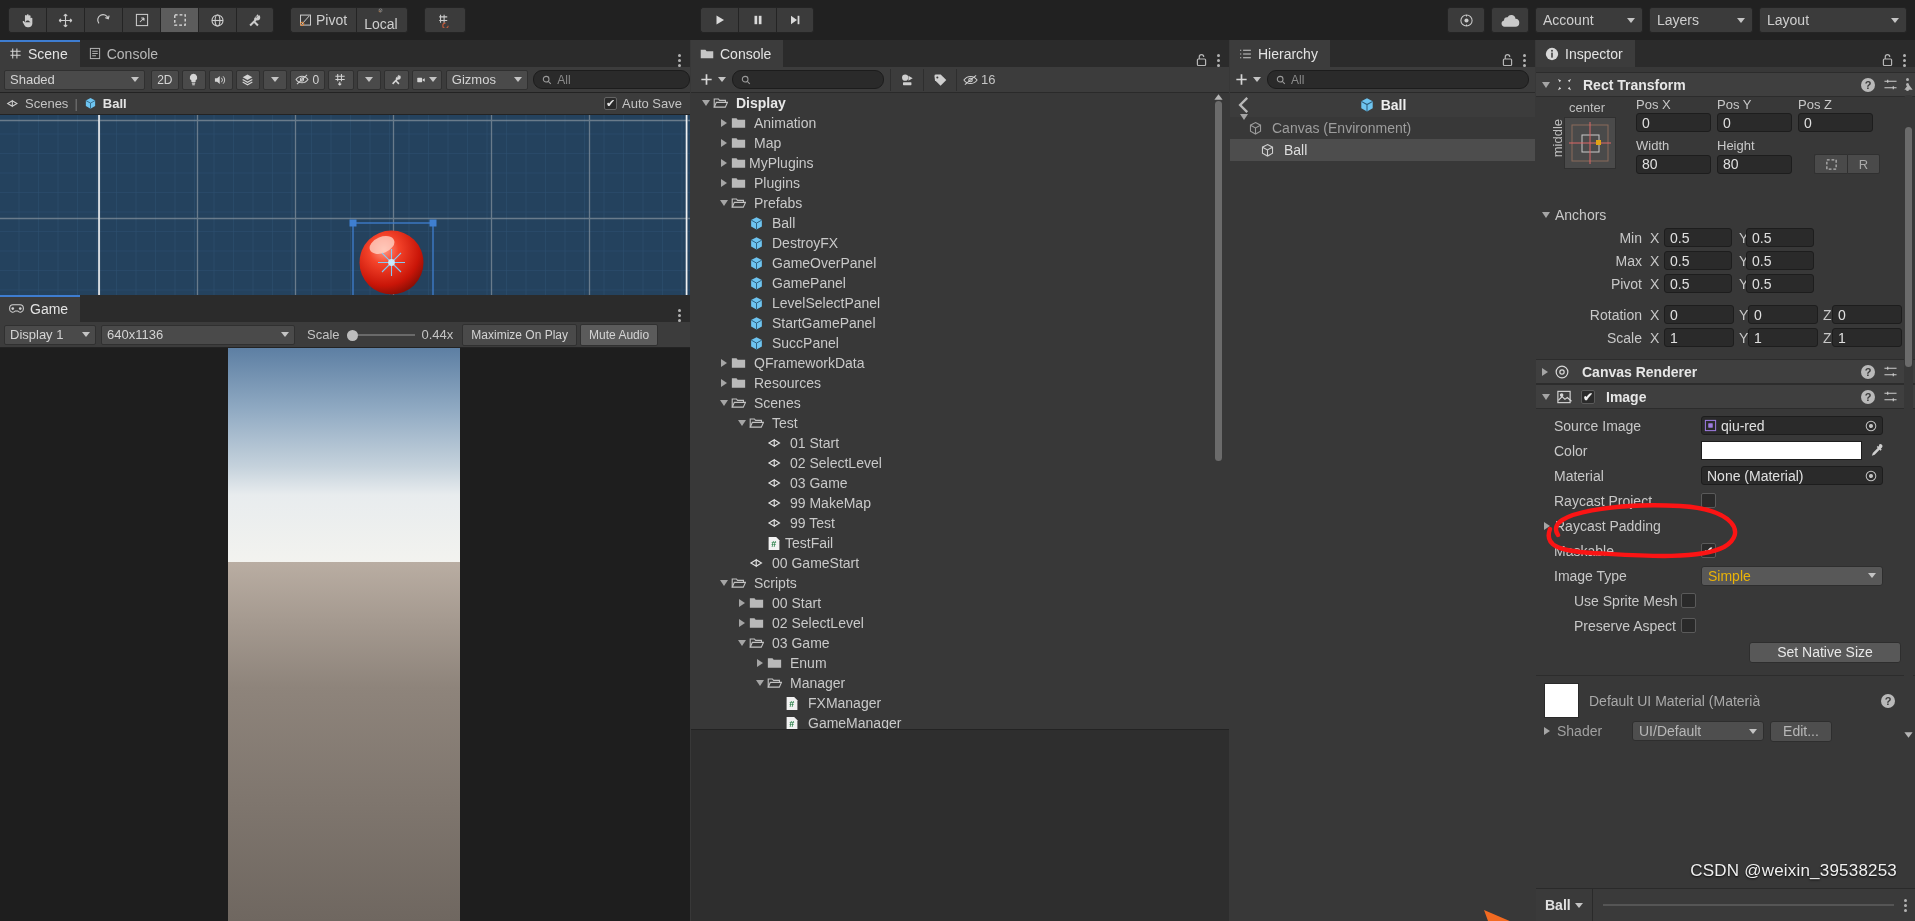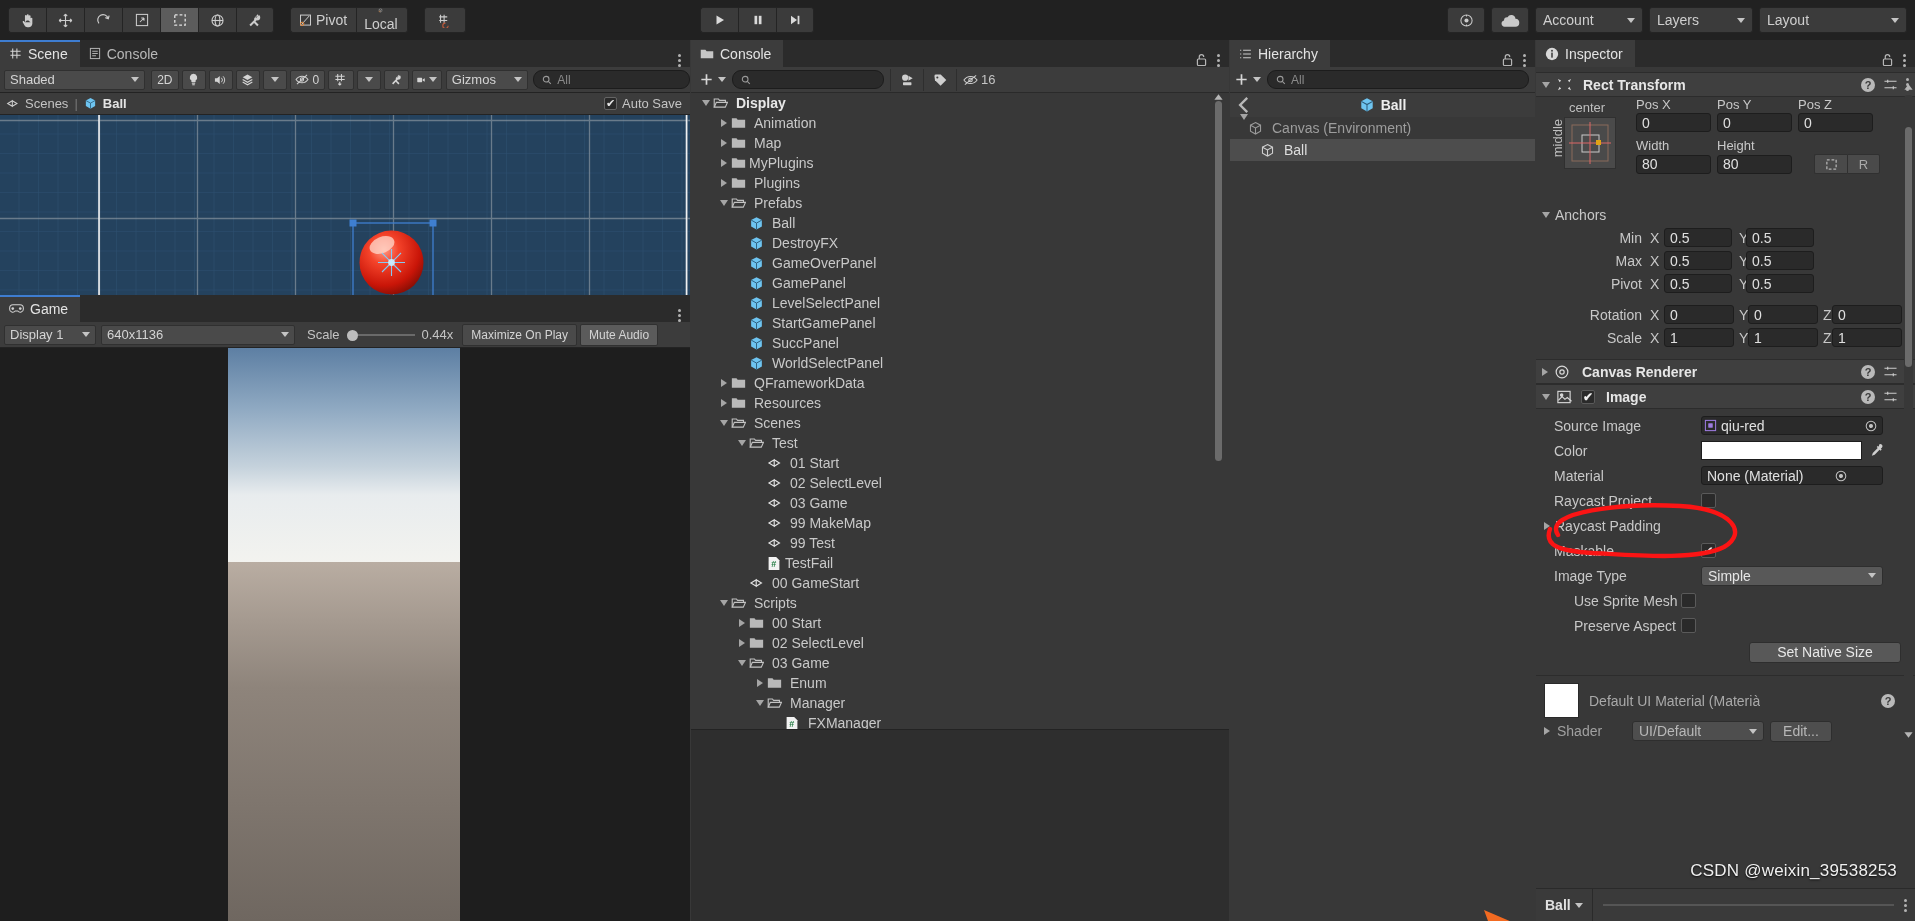--- a/index.html
+++ b/index.html
@@ -132,21 +132,21 @@
   .frow{display:flex;align-items:center;height:23px;font-size:14px;}
   .flabel{color:#c8c8c8;}
   .fld{
     height:19px;background:#2a2a2a;border:1px solid #1d1d1d;border-radius:3px;
     display:flex;align-items:center;padding:0 5px;font-size:14px;color:#e0e0e0;
   }
   .icb{width:15px;height:15px;background:#2a2a2a;border:1px solid #5a5a5a;border-radius:2px;display:flex;align-items:center;justify-content:center;}
   .icb.on::after{content:"✔";font-size:12px;color:#efefef;line-height:1;}
   .dd{
     height:20px;background:#585858;border:1px solid #2e2e2e;border-radius:3px;
-    display:flex;align-items:center;justify-content:space-between;padding:0 6px;font-size:14px;color:#e5e5e5;
+    display:flex;align-items:center;justify-content:space-between;padding:0 6px;font-size:14px;color:#eab308;
   }
   .btnGray{
     height:21px;background:#585858;border:1px solid #2e2e2e;border-radius:3px;
     display:flex;align-items:center;justify-content:center;font-size:14px;color:#e8e8e8;
   }
   .annot{position:absolute;pointer-events:none;}
   .watermark{
     position:absolute;font-size:17px;color:#f0f0f0;letter-spacing:.2px;
     text-shadow:0 1px 2px rgba(0,0,0,.85);
   }
@@ -723,31 +723,20 @@
             <span class="tw"></span>
             <span style="display:flex;align-items:center;width:18px;">
               <svg width="15" height="15" viewBox="0 0 14 14">
                 <path d="M7 1.2l5 2.6v6l-5 2.8-5-2.8v-6z" fill="#6ec4f0"></path>
                 <path d="M2 3.8l5 2.8 5-2.8M7 6.6v6" stroke="#2f5f7d" stroke-width=".9" fill="none"></path>
               </svg>
             </span>
             <span style="margin-left:5px;">SuccPanel</span>
           </div>
           <div class="row">
-            <span style="width:44px;flex:0 0 44px;"></span>
-            <span class="tw"></span>
-            <span style="display:flex;align-items:center;width:18px;">
-              <svg width="15" height="15" viewBox="0 0 14 14">
-                <path d="M7 1.2l5 2.6v6l-5 2.8-5-2.8v-6z" fill="#6ec4f0"></path>
-                <path d="M2 3.8l5 2.8 5-2.8M7 6.6v6" stroke="#2f5f7d" stroke-width=".9" fill="none"></path>
-              </svg>
-            </span>
-            <span style="margin-left:5px;">WorldSelectPanel</span>
-          </div>
-          <div class="row">
             <span style="width:26px;flex:0 0 26px;"></span>
             <span class="tw">
               <span class="twr"></span>
             </span>
             <span style="display:flex;align-items:center;width:18px;">
               <svg width="15" height="12" viewBox="0 0 16 13" fill="#b9b9b9">
                 <path d="M.8 1.4h5l1.3 1.6h8.1v8.6H.8z"></path>
               </svg>
             </span>
             <span style="margin-left:5px;">QFrameworkData</span>
@@ -1291,21 +1280,21 @@
         <div class="frow" style="height:25px;">
           <span class="flabel" style="padding-left:18px;width:165px;">Color</span>
           <div style="width:161px;height:19px;background:#ffffff;border:1px solid #1d1d1d;"></div>
           <svg width="16" height="16" viewBox="0 0 17 17" fill="#cfcfcf" style="margin-left:6px;">
               <path d="M11.8 1.6a2.2 2.2 0 013.1 3.1l-1.3 1.3 1 1-1.3 1.3-1-1-5.2 5.2-3 1 1-3 5.2-5.2-1-1L10.6 3l1 1z"></path>
             </svg>
         </div>
 
         <div class="frow" style="height:25px;">
           <span class="flabel" style="padding-left:18px;width:165px;">Material</span>
-          <div class="fld" style="width:182px;gap:32px;">
+          <div class="fld" style="width:182px;justify-content:space-between;gap:32px;">
             <span>None (Material)</span>
             <svg width="12" height="12" viewBox="0 0 13 13" fill="none" stroke="#c2c2c2" stroke-width="1.1">
                 <circle cx="6.5" cy="6.5" r="5.2"></circle>
                 <circle cx="6.5" cy="6.5" r="1.6" fill="#c2c2c2"></circle>
               </svg>
           </div>
         </div>
 
         <div class="frow" style="height:25px;">
           <span class="flabel" style="padding-left:18px;width:165px;">Raycast Project</span>

